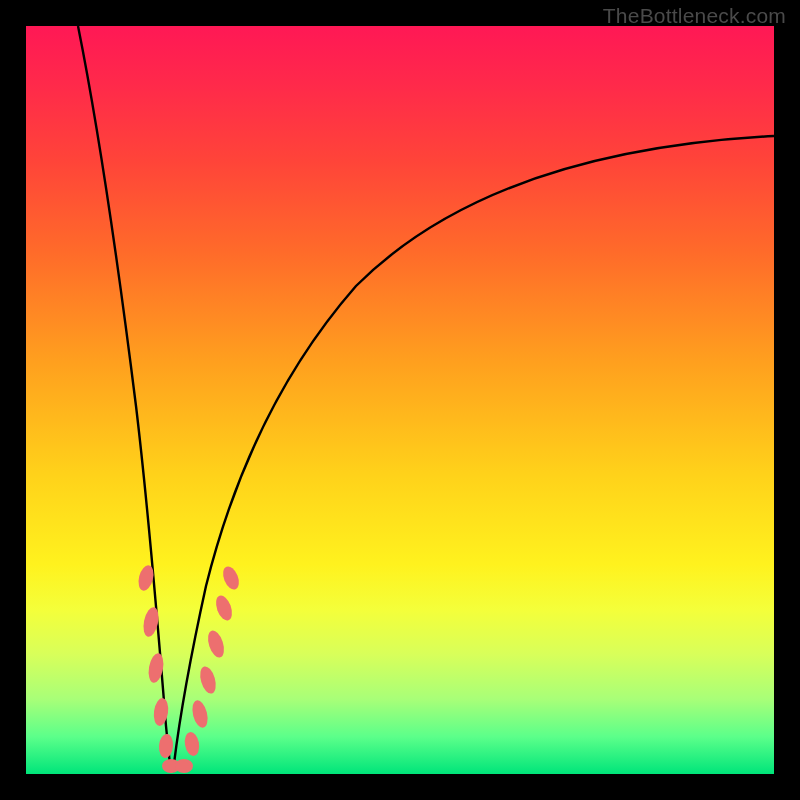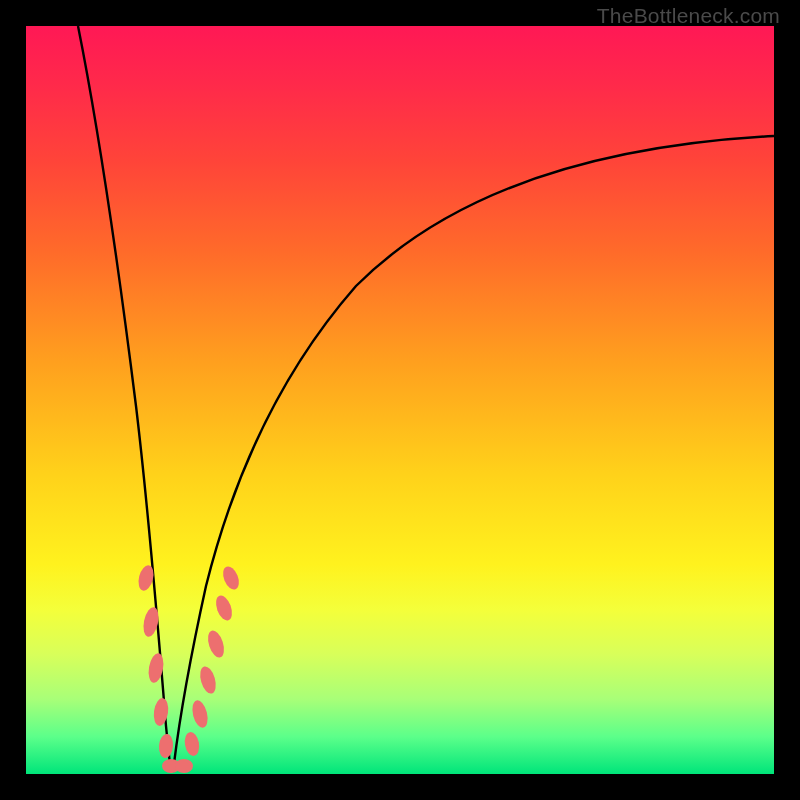--- a/index.html
+++ b/index.html
@@ -35,21 +35,21 @@
       #f4ff3a 78%,
       #d8ff5a 84%,
       #a8ff78 90%,
       #5cff8a 95%,
       #00e57a 100%
     );
   }
   .watermark {
     position: absolute;
     top: 4px;
-    right: 20px;
+    right: 14px;
     color: #4a4a4a;
     font-size: 21px;
     font-weight: 500;
     letter-spacing: 0.2px;
     user-select: none;
   }
   svg.curves {
     position: absolute;
     inset: 0;
   }

